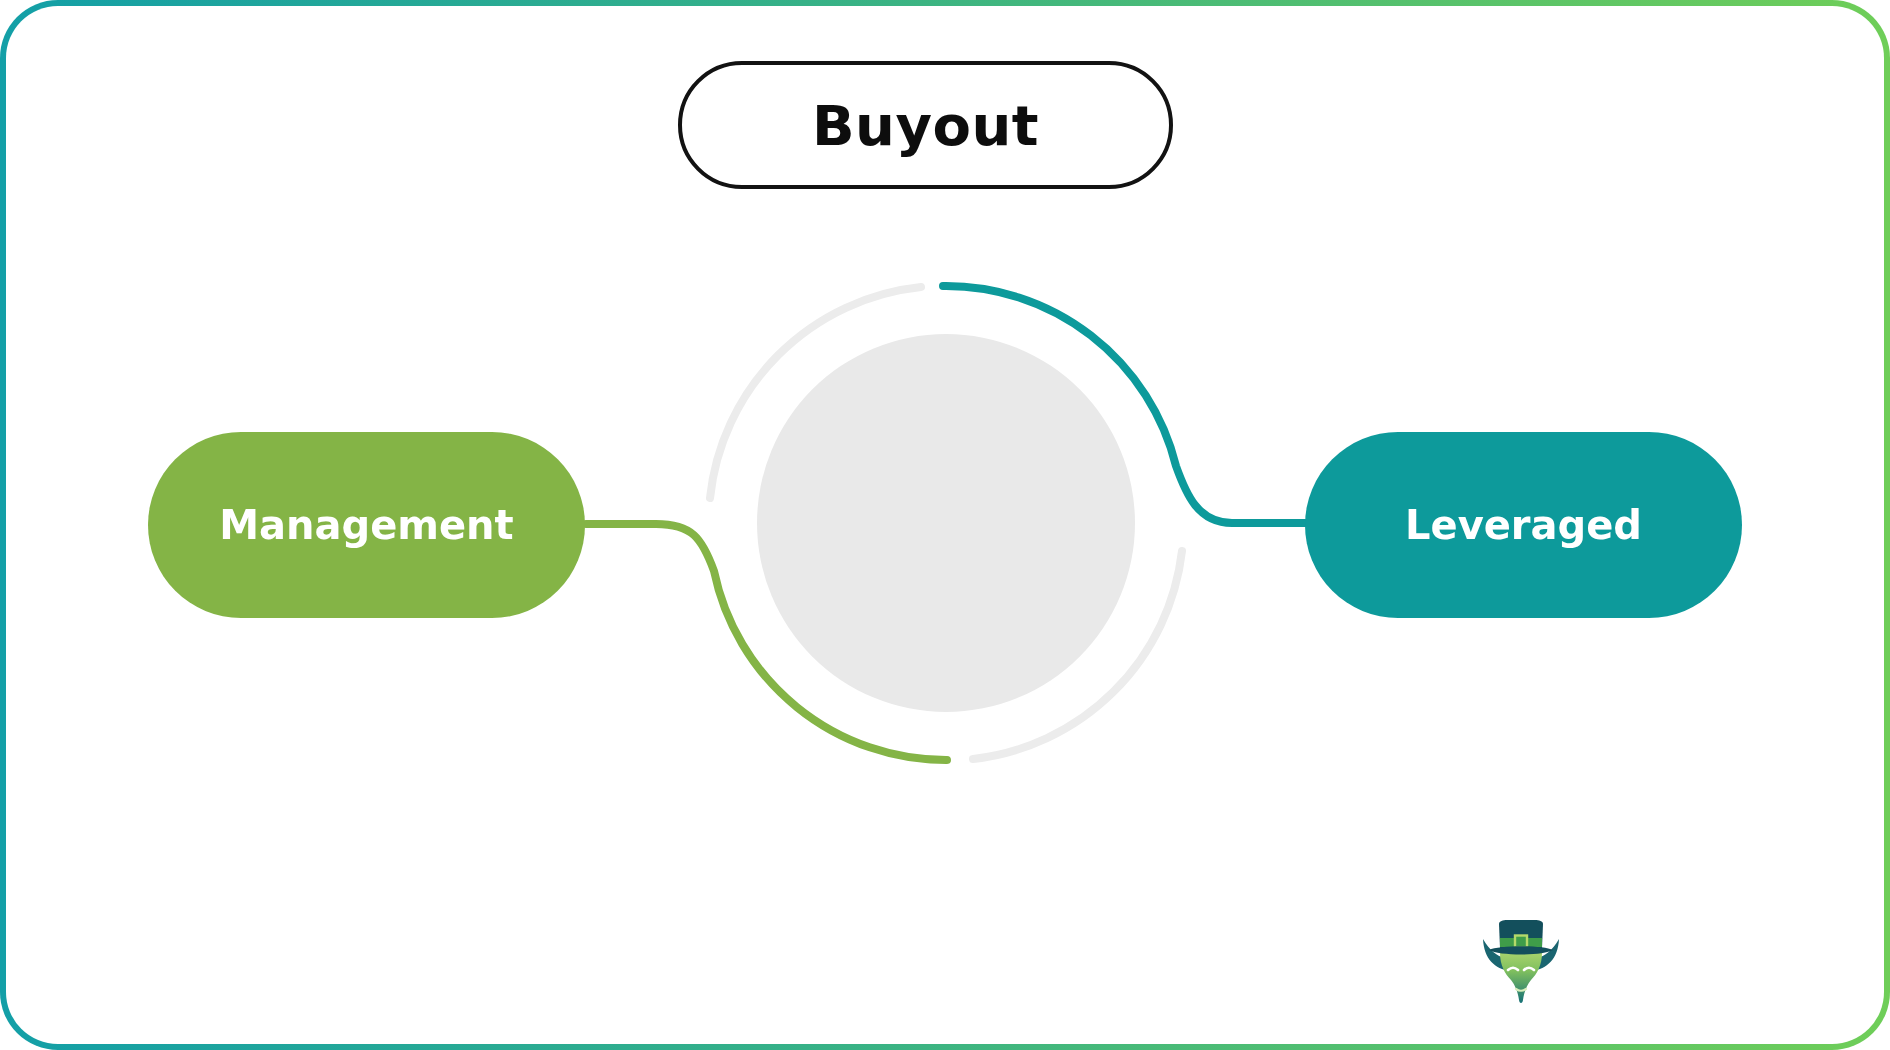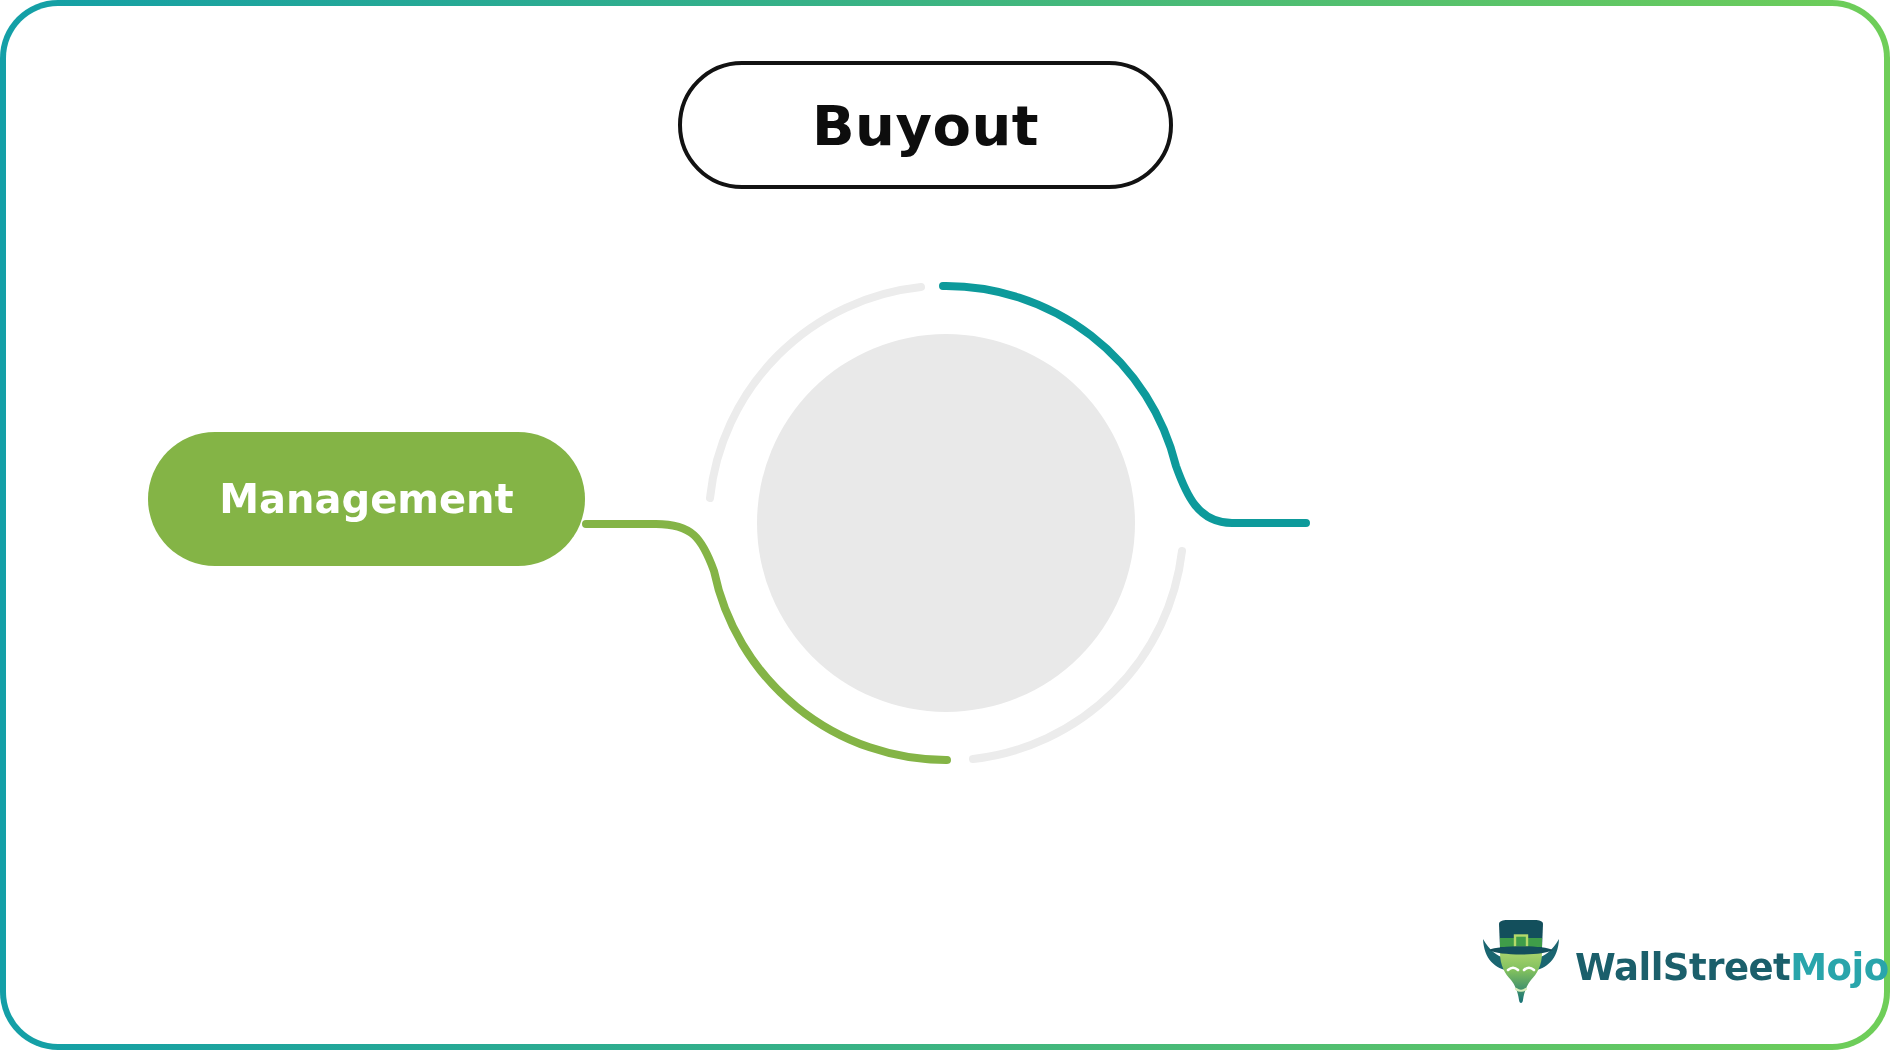--- a/index.html
+++ b/index.html
@@ -18,21 +18,21 @@
     position:absolute;left:678px;top:61px;width:495px;height:128px;
     box-sizing:border-box;border:4px solid #121212;border-radius:999px;background:#fff;
     display:flex;align-items:center;justify-content:center;
   }
   .title-pill .title-text{font-size:56px;font-weight:700;color:#0d0d0d;letter-spacing:.5px;}
   .center-label{
     position:absolute;left:946px;top:527px;transform:translate(-50%,-50%);
     font-size:66px;font-weight:700;color:#0d0d0d;white-space:nowrap;
   }
   .pill{
-    position:absolute;top:432px;width:437px;height:134px;border-radius:999px;
+    position:absolute;top:432px;width:437px;height:186px;border-radius:999px;
     display:flex;align-items:center;justify-content:center;
     color:#ffffff;font-size:40px;font-weight:700;white-space:nowrap;
   }
   .pill-left{left:148px;background:#84b446;}
   .pill-right{left:1305px;background:#0d9a9b;}
   .logo{
     position:absolute;left:1477px;top:916px;height:102px;
     display:flex;align-items:center;gap:10px;
   }
   .mascot{width:88px;height:100px;display:block;}
@@ -61,20 +61,23 @@
 
   <div class="title-pill">
     <span class="title-text">Buyout</span>
   </div>
 
 
   <div class="pill pill-left" style="background: rgb(132, 180, 70);">
     <span>Management</span>
   </div>
 
+  <div class="pill pill-right" style="background: rgb(13, 154, 155);">
+    <span>Leveraged</span>
+  </div>
 
   <div class="logo">
     <svg class="mascot" viewBox="0 0 88 100" aria-hidden="true">
       <defs>
         <linearGradient id="fg" x1="0" y1="0" x2="0" y2="1">
           <stop offset="0" stop-color="#b8dc72"></stop>
           <stop offset="0.45" stop-color="#7fbf5e"></stop>
           <stop offset="1" stop-color="#157076"></stop>
         </linearGradient>
       </defs>
@@ -88,17 +91,14 @@
 
       <path d="M39,72 Q44,75.5 49,72" stroke="#d9eebc" stroke-width="2.2" fill="none" stroke-linecap="round"></path>
 
       <path d="M23,31 L22,7 C22,4 26,3 30,3 L58,3 C62,3 66,4 66,7 L65,31 Z" fill="#134f5c"></path>
 
       <rect x="23" y="21" width="42" height="9" fill="#3f9d49"></rect>
       <rect x="38" y="18.5" width="12" height="12" fill="#3f9d49" stroke="#b5d96a" stroke-width="2.4"></rect>
 
       <path d="M12,33 C22,39 66,39 76,33 C66,28 22,28 12,33 Z" fill="#134f5c"></path>
     </svg>
-    <div class="brand">
-      <span class="brand-first" style="color: rgb(27, 95, 107);">WallStreet</span><span class="brand-second" style="color: rgb(41, 165, 171);">Mojo</span>
-    </div>
   </div>
 </div>
 
 </body></html>

